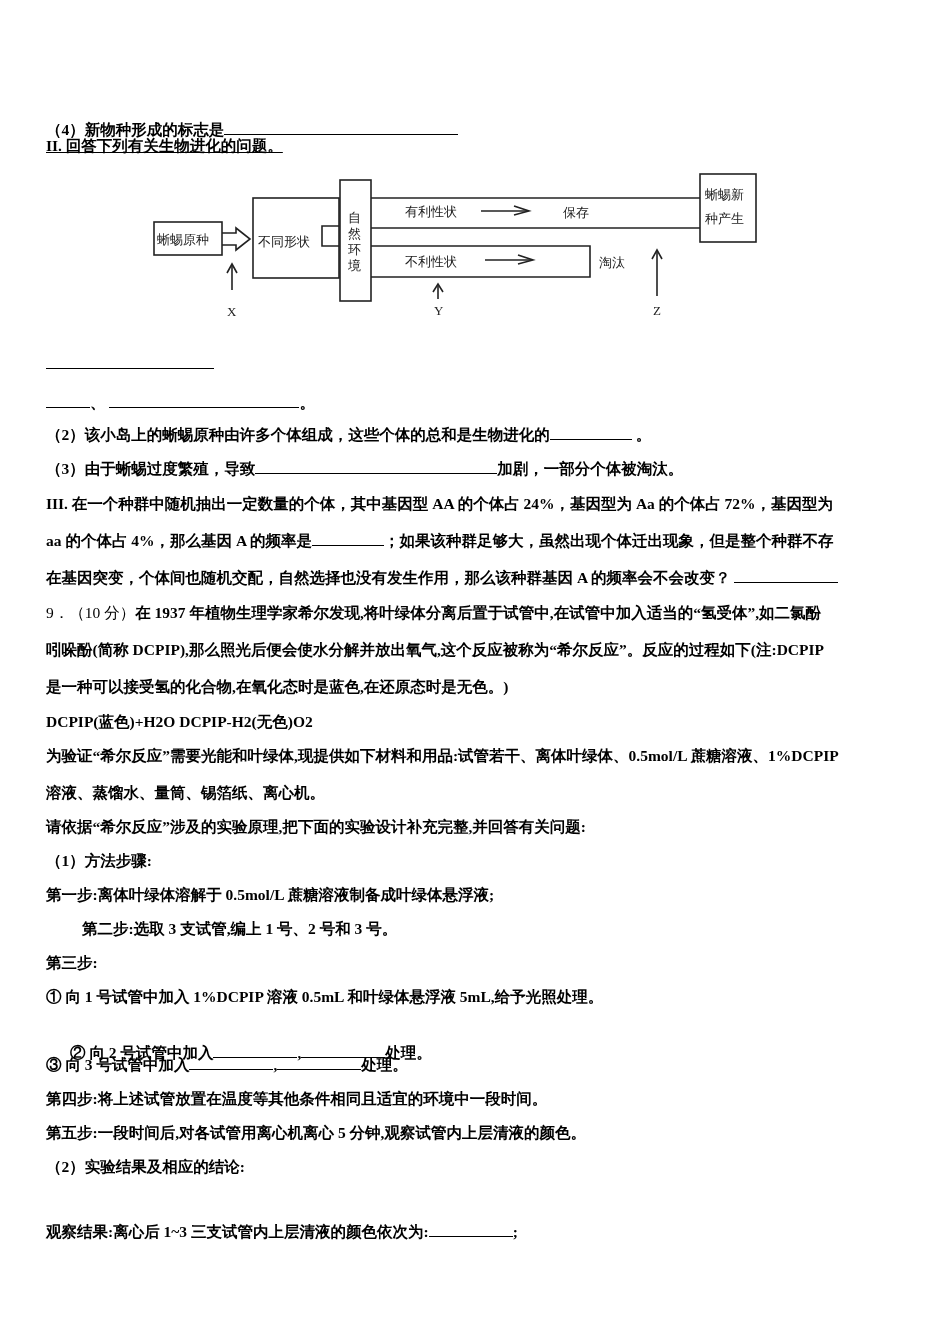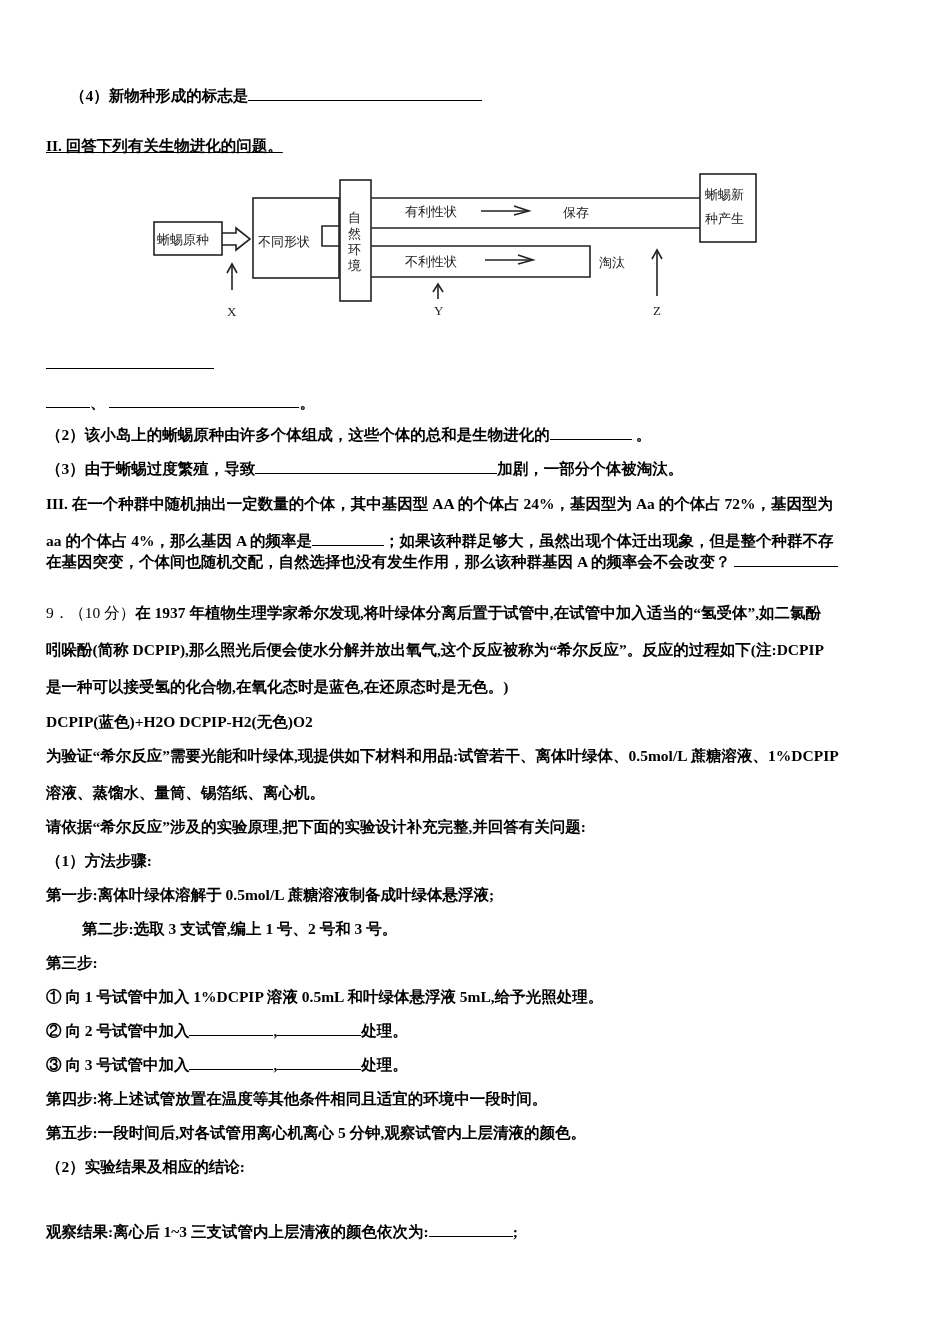--- a/index.html
+++ b/index.html
@@ -18,21 +18,21 @@
     display: inline-block; border-bottom: 1.2px solid #000;
     height: 14px; vertical-align: baseline;
   }
   .diagram { position: absolute; left: 0; top: 0; }
   .diagram text { font-family: "DejaVu Sans", sans-serif; font-size: 13px; fill: #222; }
   .diagram .lbl { font-family: "Liberation Serif", serif; font-size: 13px; }
 </style>
 </head>
 <body>
 
-<div class="line" style="top:86px;margin-left:24px;">
+<div class="line" style="top:120px;">
   <span>（4）新物种形成的标志是</span><span class="blank" style="width:234px;"></span>
 </div>
 
 <div class="line" style="top:136px;text-decoration:underline;">II. 回答下列有关生物进化的问题。</div>
 
 <svg class="diagram" width="950" height="340">
   <g stroke="#222" stroke-width="1.6" fill="none">
 
     <rect x="154" y="222" width="68" height="33"></rect>
 
@@ -91,40 +91,40 @@
   <span>（2）该小岛上的蜥蜴原种由许多个体组成，这些个体的总和是生物进化的</span><span class="blank" style="width:82px;"></span><span> 。</span>
 </div>
 <div class="line" style="top:459px;text-align:center;">
   <span>（3）由于蜥蜴过度繁殖，导致</span><span class="blank" style="width:242px;"></span><span>加剧，一部分个体被淘汰。</span>
 </div>
 
 <div class="line" style="top:494px;">III. 在一个种群中随机抽出一定数量的个体，其中基因型 AA 的个体占 24%，基因型为 Aa 的个体占 72%，基因型为</div>
 <div class="line" style="top:531px;">
   <span>aa 的个体占 4%，那么基因 A 的频率是</span><span class="blank" style="width:72px;"></span><span>；如果该种群足够大，虽然出现个体迁出现象，但是整个种群不存</span>
 </div>
-<div class="line" style="top:552px;text-align:right;">
+<div class="line" style="top:568px;text-align:right;">
   <span>在基因突变，个体间也随机交配，自然选择也没有发生作用，那么该种群基因 A 的频率会不会改变？</span>
   <span class="blank" style="width:104px;"></span>
 </div>
 
 <div class="line" style="top:603px;">
   <span class="normal">9．（10 分）</span><span>在 1937 年植物生理学家希尔发现,将叶绿体分离后置于试管中,在试管中加入适当的“氢受体”,如二氯酚</span>
 </div>
 <div class="line" style="top:640px;">吲哚酚(简称 DCPIP),那么照光后便会使水分解并放出氧气,这个反应被称为“希尔反应”。反应的过程如下(注:DCPIP</div>
 <div class="line" style="top:677px;">是一种可以接受氢的化合物,在氧化态时是蓝色,在还原态时是无色。)</div>
 <div class="line" style="top:712px;">DCPIP(蓝色)+H2O DCPIP-H2(无色)O2</div>
 <div class="line" style="top:746px;">为验证“希尔反应”需要光能和叶绿体,现提供如下材料和用品:试管若干、离体叶绿体、0.5mol/L 蔗糖溶液、1%DCPIP</div>
 <div class="line" style="top:783px;">溶液、蒸馏水、量筒、锡箔纸、离心机。</div>
 <div class="line" style="top:817px;">请依据“希尔反应”涉及的实验原理,把下面的实验设计补充完整,并回答有关问题:</div>
 <div class="line" style="top:851px;">（1）方法步骤:</div>
 <div class="line" style="top:885px;">第一步:离体叶绿体溶解于 0.5mol/L 蔗糖溶液制备成叶绿体悬浮液;</div>
 <div class="line" style="top:919px;margin-left:36px;">第二步:选取 3 支试管,编上 1 号、2 号和 3 号。</div>
 <div class="line" style="top:953px;">第三步:</div>
 <div class="line" style="top:987px;">① 向 1 号试管中加入 1%DCPIP 溶液 0.5mL 和叶绿体悬浮液 5mL,给予光照处理。</div>
-<div class="line" style="top:1021px;">
+<div class="line" style="top:1043px;margin-left:24px;">
   <span>② 向 2 号试管中加入</span><span class="blank" style="width:84px;"></span><span>,</span><span class="blank" style="width:84px;"></span><span>处理。</span>
 </div>
 <div class="line" style="top:1055px;">
   <span>③ 向 3 号试管中加入</span><span class="blank" style="width:84px;"></span><span>,</span><span class="blank" style="width:84px;"></span><span>处理。</span>
 </div>
 <div class="line" style="top:1089px;">第四步:将上述试管放置在温度等其他条件相同且适宜的环境中一段时间。</div>
 <div class="line" style="top:1123px;">第五步:一段时间后,对各试管用离心机离心 5 分钟,观察试管内上层清液的颜色。</div>
 <div class="line" style="top:1157px;">（2）实验结果及相应的结论:</div>
 <div class="line" style="top:1192px;margin-top:30px;">
   <span>观察结果:离心后 1~3 三支试管内上层清液的颜色依次为:</span><span class="blank" style="width:84px;"></span><span>;</span>

